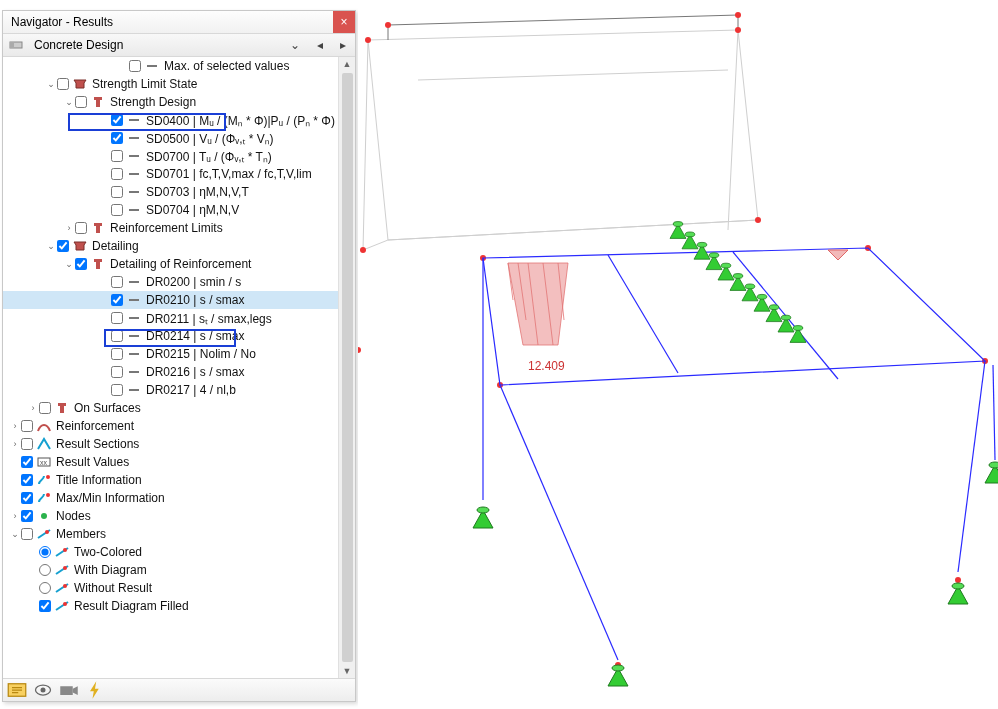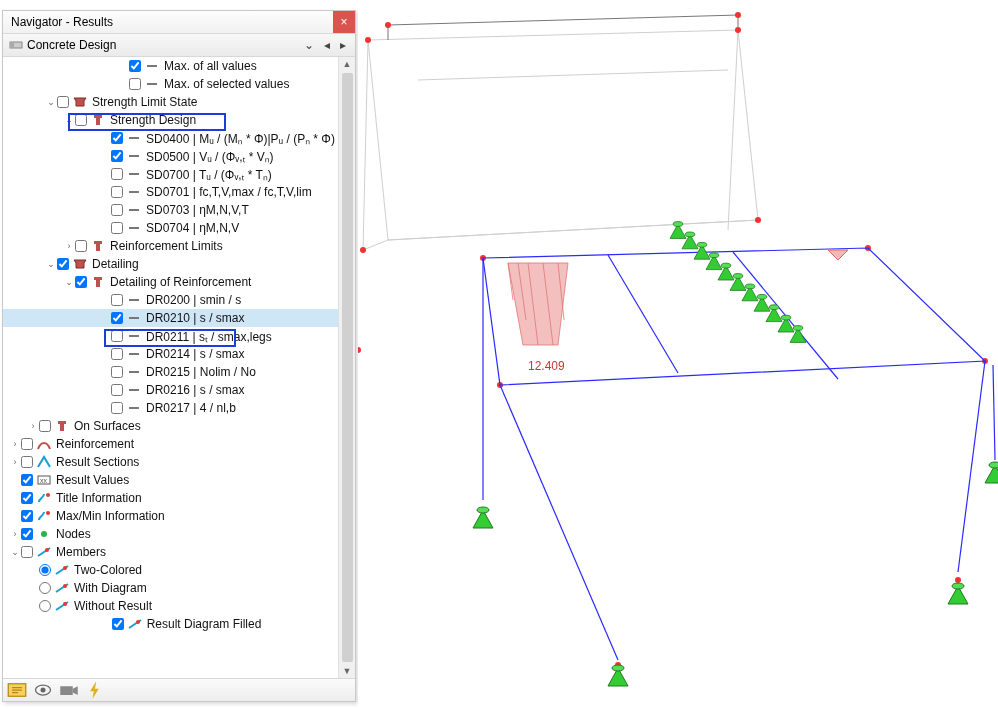--- a/index.html
+++ b/index.html
@@ -49,21 +49,21 @@
     cursor: pointer;
   }
 
   .panel-section {
     display: flex;
     align-items: center;
     height: 22px;
     padding: 0 6px;
     background: linear-gradient(#f8f8f8, #eaeaea);
     border-bottom: 1px solid #d8d8d8;
-    gap: 4px;
+    gap: 11px;
   }
   .panel-section .sec-icon {
     width: 14px;
     height: 14px;
     display: inline-block;
   }
   .panel-section .spacer { flex: 1; }
   .panel-section .arrow {
     padding: 0 3px;
     color: #444;
@@ -207,30 +207,20 @@
     <span class="spacer"></span>
     <span class="arrow">⌄</span>
     <span class="arrow">◂</span>
     <span class="arrow">▸</span>
   </div>
 
   <div class="tree-wrap">
     <div class="tree" id="tree">
         <div class="row" style="padding-left: 114px;">
           <span class="twist"></span>
-          <input type="checkbox" class="cb" checked="" style="">
-          <span class="ico">
-            <svg viewBox="0 0 16 14">
-              <line x1="3" y1="7" x2="13" y2="7" stroke="#777" stroke-width="2"></line>
-            </svg>
-          </span>
-          <span class="lbl">Max. of all values</span>
-        </div>
-        <div class="row" style="padding-left: 114px;">
-          <span class="twist"></span>
           <input type="checkbox" class="cb" style="">
           <span class="ico">
             <svg viewBox="0 0 16 14">
               <line x1="3" y1="7" x2="13" y2="7" stroke="#777" stroke-width="2"></line>
             </svg>
           </span>
           <span class="lbl">Max. of selected values</span>
         </div>
         <div class="row" style="padding-left: 42px;">
           <span class="twist">⌄</span>
@@ -526,21 +516,21 @@
           <span class="twist"></span>
           <input type="radio" name="members-mode" style="">
           <span class="ico">
             <svg viewBox="0 0 16 14">
               <line x1="2" y1="11" x2="14" y2="3" stroke="#15a0d0" stroke-width="2"></line>
               <circle cx="11" cy="5" r="2" fill="#e33"></circle>
             </svg>
           </span>
           <span class="lbl">Without Result</span>
         </div>
-        <div class="row" style="padding-left: 24px; justify-content: center;">
+        <div class="row" style="padding-left: 24px;">
           <span class="twist"></span>
           <input type="checkbox" class="cb" checked="" style="">
           <span class="ico">
             <svg viewBox="0 0 16 14">
               <line x1="2" y1="11" x2="14" y2="3" stroke="#15a0d0" stroke-width="2"></line>
               <circle cx="11" cy="5" r="2" fill="#e33"></circle>
             </svg>
           </span>
           <span class="lbl">Result Diagram Filled</span>
         </div>

